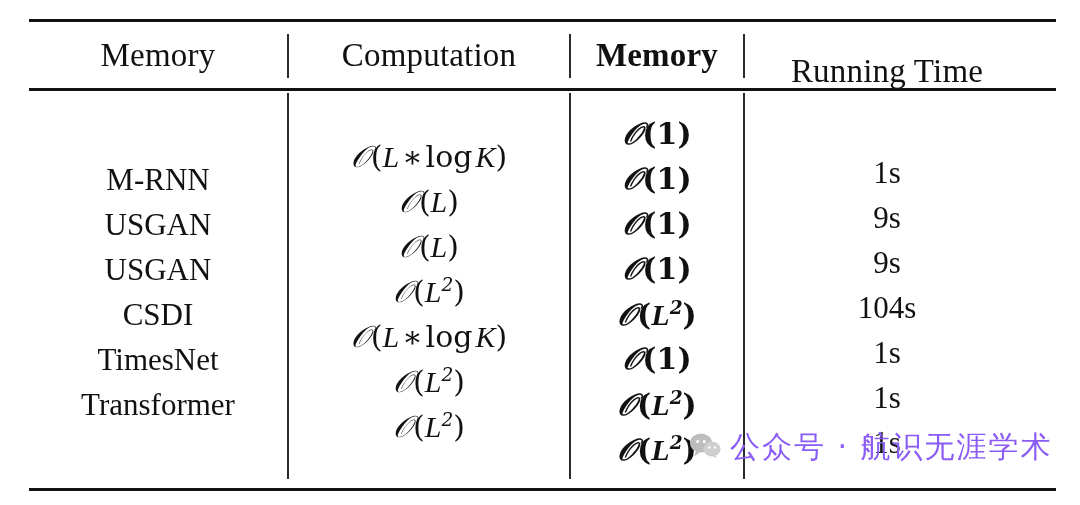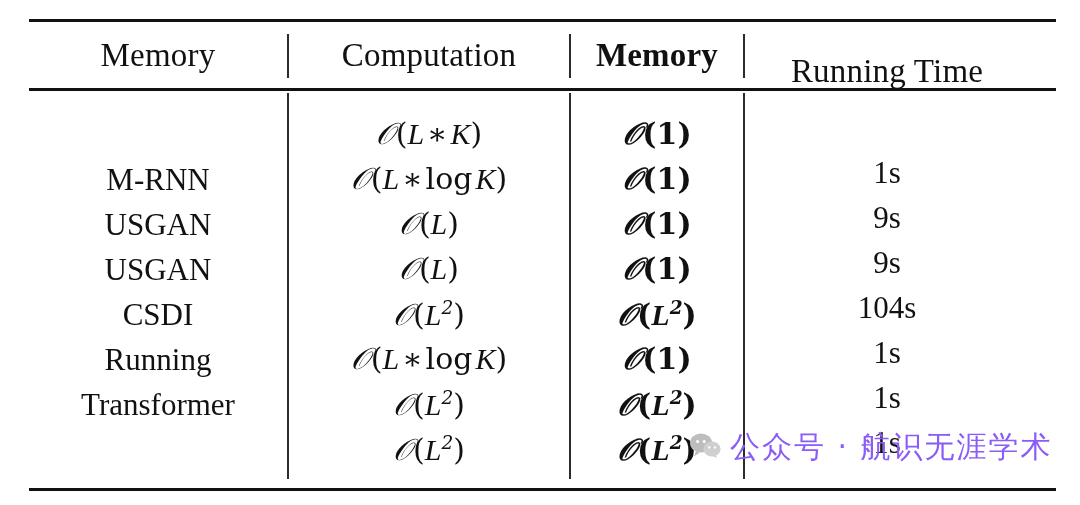--- a/index.html
+++ b/index.html
@@ -152,28 +152,25 @@
   </div>
 
   <div class="rule rule-mid"></div>
 
   <div class="tbody">
     <div class="col c-method" id="col-method">
         <div class="cell">M-RNN</div>
         <div class="cell">USGAN</div>
         <div class="cell">USGAN</div>
         <div class="cell">CSDI</div>
-        <div class="cell">Running</div>
+        <div class="cell">TimesNet</div>
         <div class="cell">Transformer</div>
       </div>
     <div class="vsep-body"></div>
     <div class="col c-comp" id="col-comp">
-        <div class="cell">
-          <span class="math"><span class="cal">𝒪</span><span class="rm">(</span><span class="var">L</span><span class="op">∗</span><span class="var">K</span><span class="rm">)</span></span>
-        </div>
         <div class="cell">
           <span class="math"><span class="cal">𝒪</span><span class="rm">(</span><span class="var">L</span><span class="op">∗</span><span class="rm">log </span><span class="var">K</span><span class="rm">)</span></span>
         </div>
         <div class="cell">
           <span class="math"><span class="cal">𝒪</span><span class="rm">(</span><span class="var">L</span><span class="rm">)</span></span>
         </div>
         <div class="cell">
           <span class="math"><span class="cal">𝒪</span><span class="rm">(</span><span class="var">L</span><span class="rm">)</span></span>
         </div>
         <div class="cell">

